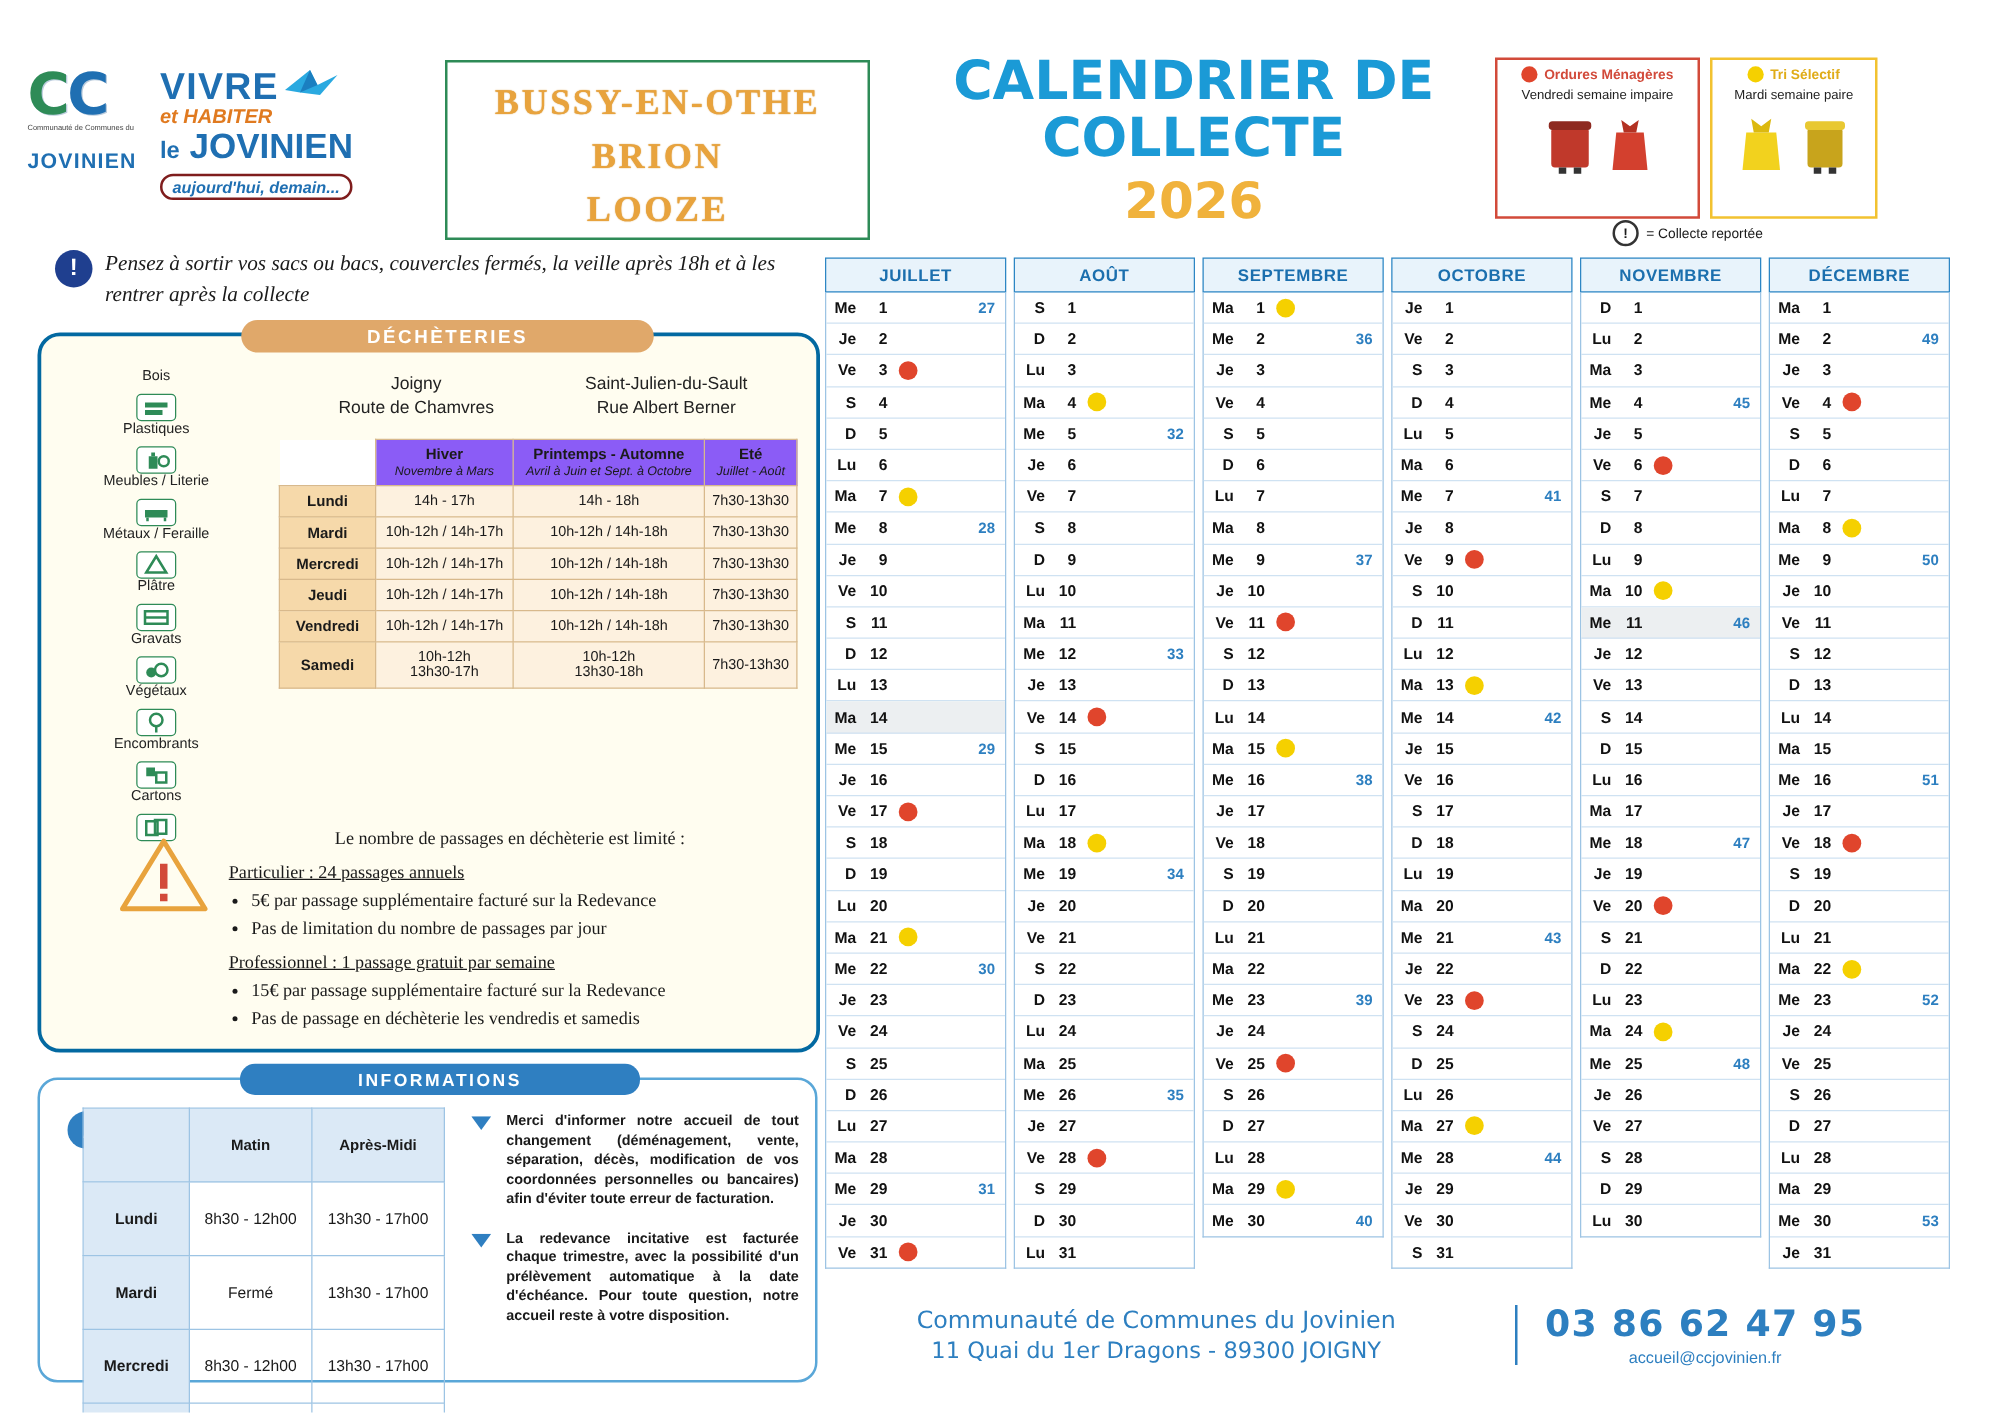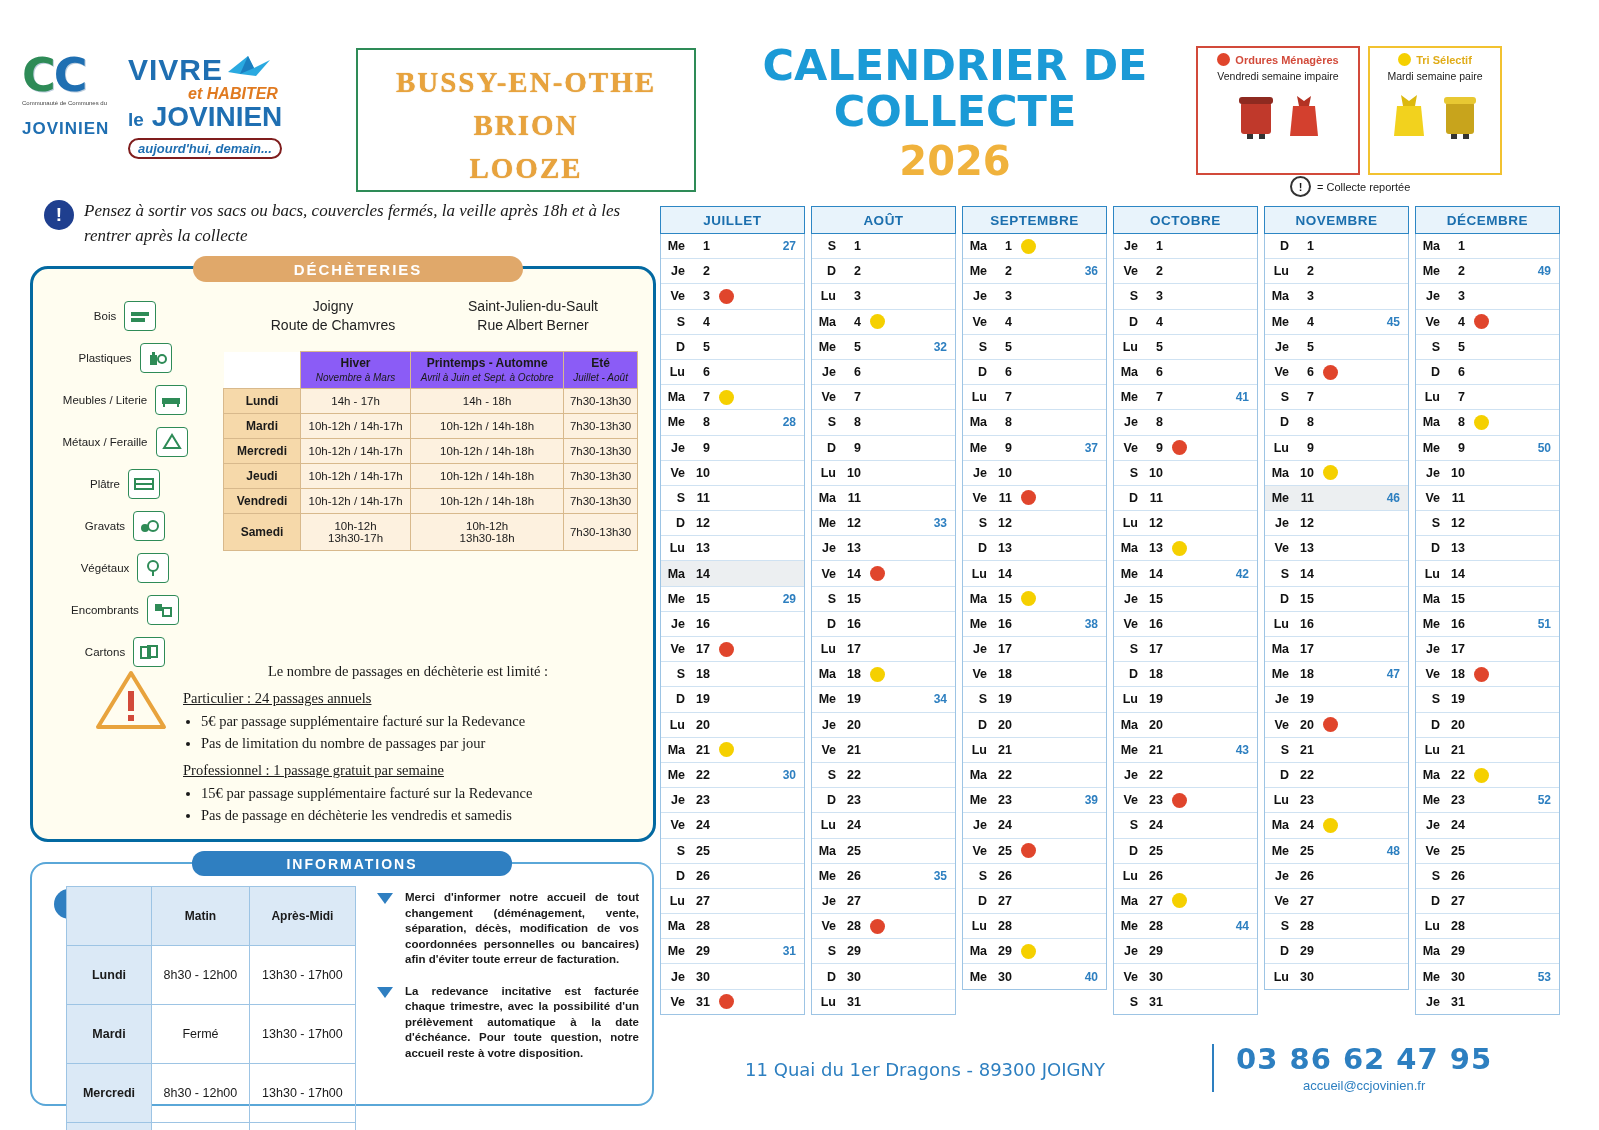--- a/index.html
+++ b/index.html
@@ -20,21 +20,21 @@
     font-weight:bold;font-size:46px;letter-spacing:-2px;
     color:#2e8b57;line-height:46px;
     text-shadow:1px 1px 0 #bcd;
   }
   .logo-cc .cc span.c2{color:#1f6fb2;}
   .logo-cc .cc-sub{font-size:6px;color:#444;line-height:7px;margin-top:2px;}
   .logo-cc .jov{font-weight:bold;font-size:17px;color:#1f6fb2;margin-top:12px;letter-spacing:1px;}
 
   .logo-vivre{position:absolute;left:128px;top:55px;width:210px;height:115px;}
   .logo-vivre .l1{font-weight:bold;font-size:30px;color:#1f6fb2;letter-spacing:1px;line-height:30px;}
-  .logo-vivre .l2{font-size:16px;font-style:italic;color:#e07a20;font-weight:bold;line-height:18px;text-align:center;}
+  .logo-vivre .l2{font-size:16px;font-style:italic;color:#e07a20;font-weight:bold;line-height:18px;}
   .logo-vivre .l3{font-weight:bold;font-size:28px;color:#1f6fb2;letter-spacing:0px;line-height:28px;}
   .logo-vivre .l3 .small{font-size:19px;}
   .logo-vivre .l4{margin-top:4px;background:#fff;border:2px solid #7f1d1d;border-radius:12px;
      display:inline-block;padding:1px 8px;font-size:13px;color:#1f6fb2;font-style:italic;font-weight:bold;}
   .bird{position:absolute;left:226px;top:52px;width:46px;height:34px;}
 
   .town-box{
     position:absolute;left:356px;top:48px;width:336px;height:140px;
     border:2px solid #2e8b57;background:#fff;
     text-align:center;
@@ -77,21 +77,21 @@
      display:flex;align-items:center;justify-content:center;font-weight:bold;font-size:19px;flex:none;margin-top:2px;}
   .notice .txt{font-family:"Liberation Serif", serif;font-style:italic;font-size:17px;color:#1a1a1a;line-height:25px;}
 
   
   .dech{position:absolute;left:30px;top:266px;width:620px;height:570px;
     border:3px solid #0369a1;border-radius:18px;background:#fffdf0;}
   .dech-title{position:absolute;left:160px;top:-13px;width:330px;height:26px;
     background:#e0a86a;border-radius:13px;color:#fff;font-weight:bold;font-size:15px;
     display:flex;align-items:center;justify-content:center;letter-spacing:2px;}
   .cat-list{position:absolute;left:12px;top:26px;width:160px;}
-  .cat-row{display:flex;align-items:center;justify-content:center;gap:8px;height:42px;}
+  .cat-row{display:flex;align-items:center;justify-content:center;gap:8px;height:42px;flex-direction:column;}
   .cat-row .lbl{font-size:11.5px;color:#222;}
   .cat-ico{width:30px;height:28px;border:1.5px solid #2e8b57;border-radius:4px;background:#fff;
       display:flex;align-items:center;justify-content:center;}
   .sites{position:absolute;left:200px;top:28px;width:400px;display:flex;}
   .site{flex:1;text-align:center;font-size:14px;line-height:19px;color:#222;}
   .sched{position:absolute;left:190px;top:82px;width:415px;border-collapse:collapse;}
   .sched td,.sched th{border:1px solid #d8b98c;font-size:11.5px;text-align:center;}
   .sched .hcell{background:#8b5cf6;font-weight:bold;font-size:12px;padding:4px 2px;}
   .sched .hcell .it{display:block;font-style:italic;font-weight:normal;font-size:10px;line-height:12px;margin-top:2px;}
   .sched .day{background:#f6d9aa;font-weight:bold;font-size:12px;width:72px;padding:5px 2px;}
@@ -1441,20 +1441,21 @@
               <span class="dn">31</span>
               <span class="mark"></span>
             </div>
           </div>
         </div>
       </div>
   </div>
 
   <div class="footer">
     <div class="foot-left">
+      <div class="f1">Communauté de Communes du Jovinien</div>
       <div class="f2">11 Quai du 1er Dragons - 89300 JOIGNY</div>
     </div>
     <div class="foot-sep"></div>
     <div class="foot-right">
       <div class="ph">03 86 62 47 95</div>
       <div class="mail">accueil@ccjovinien.fr</div>
     </div>
   </div>
 
 </div>

